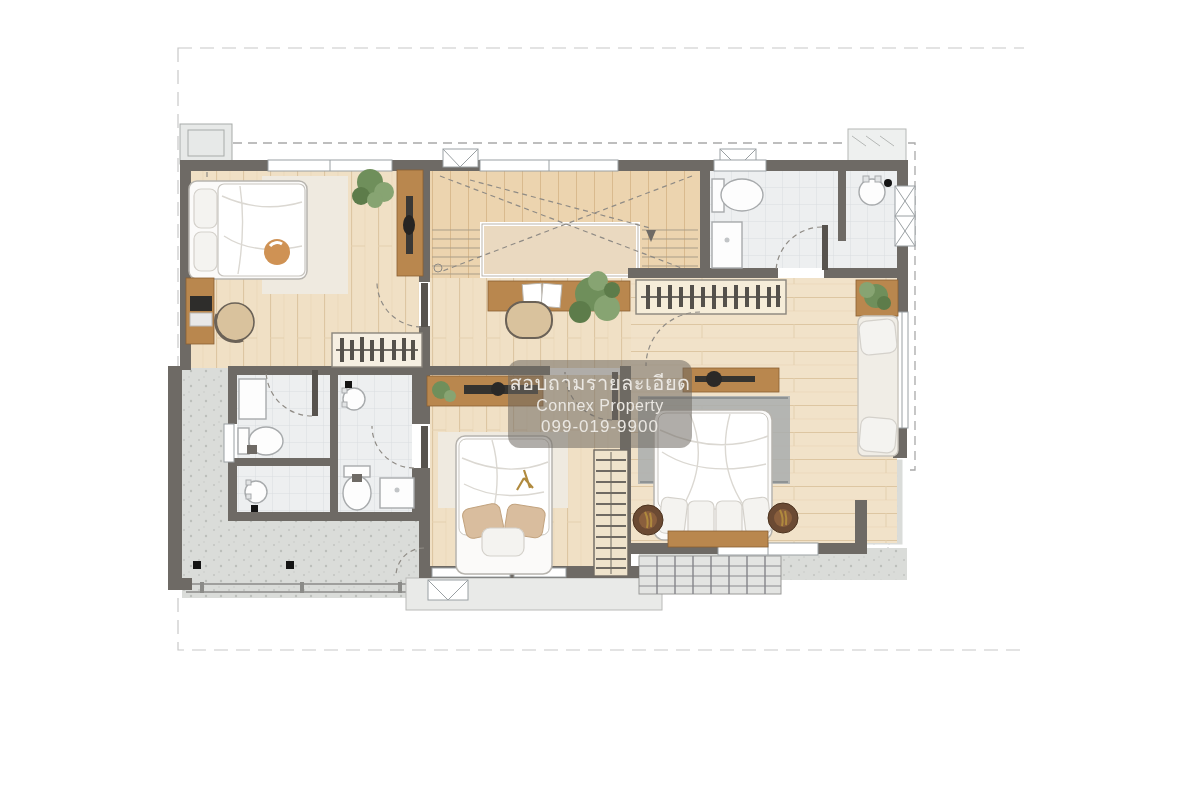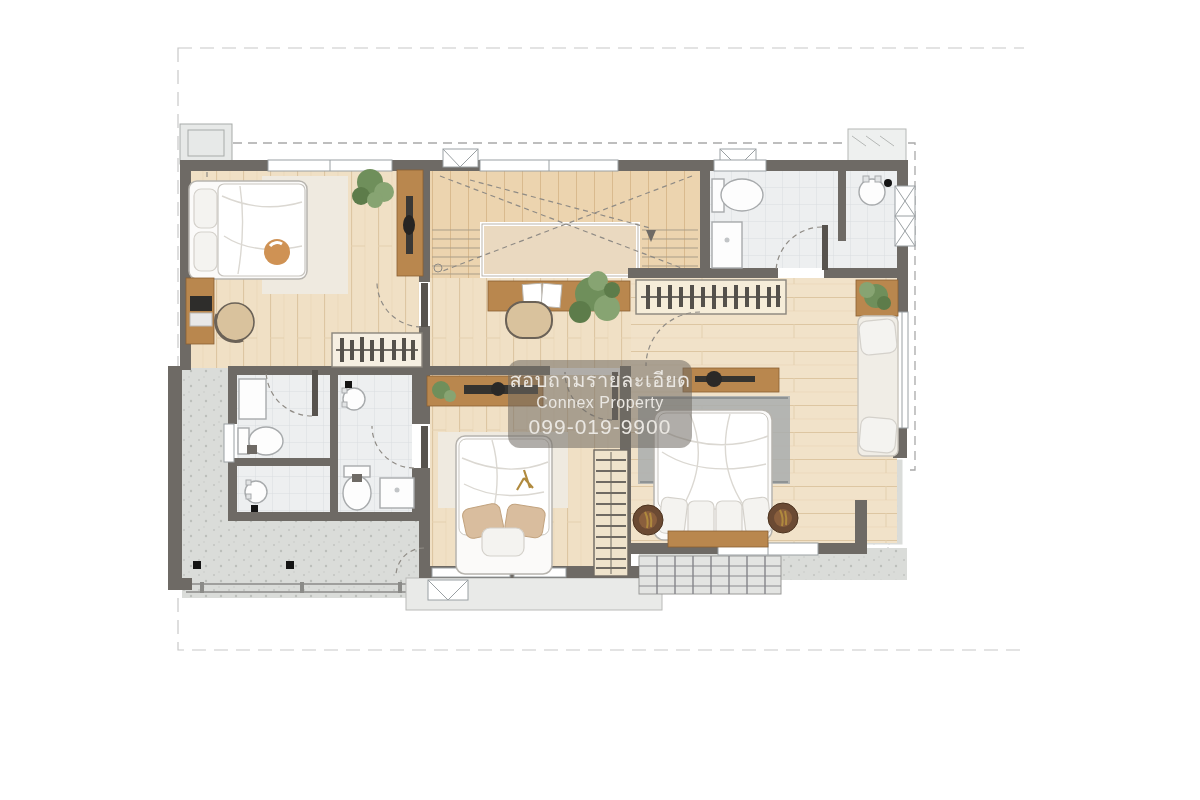--- a/index.html
+++ b/index.html
@@ -25,21 +25,21 @@
   .drain{fill:#141414;}
   .hangrail{stroke:#6f6a63;stroke-width:2;}
   .hangbar{fill:#55514b;}
   .treadthin{stroke:#a99d88;stroke-width:1;}
   .watermark{position:absolute;left:508px;top:360px;width:184px;height:88px;
      background:var(--watermark-bg,rgba(112,106,99,.55));border-radius:12px;
      display:flex;flex-direction:column;align-items:center;justify-content:center;gap:2px;
      color:var(--watermark-text,#eae7e2);text-align:center;line-height:1.15;}
   .wm1{font-size:20px;letter-spacing:.5px;}
   .wm2{font-size:16px;letter-spacing:.5px;}
-  .wm3{font-size:21px;letter-spacing:1px;}
+  .wm3{font-size:17px;letter-spacing:1px;}
 </style>
 </head>
 <body>
 
 <div id="stage">
 <svg width="1200" height="800" viewBox="0 0 1200 800">
   <defs>
     <pattern id="woodV" width="27" height="92" patternUnits="userSpaceOnUse">
       <rect width="27" height="92" fill="#f0e0c5"></rect>
       <line x1="0.5" y1="0" x2="0.5" y2="92" stroke="#ddc6a2" stroke-width="1.2"></line>

